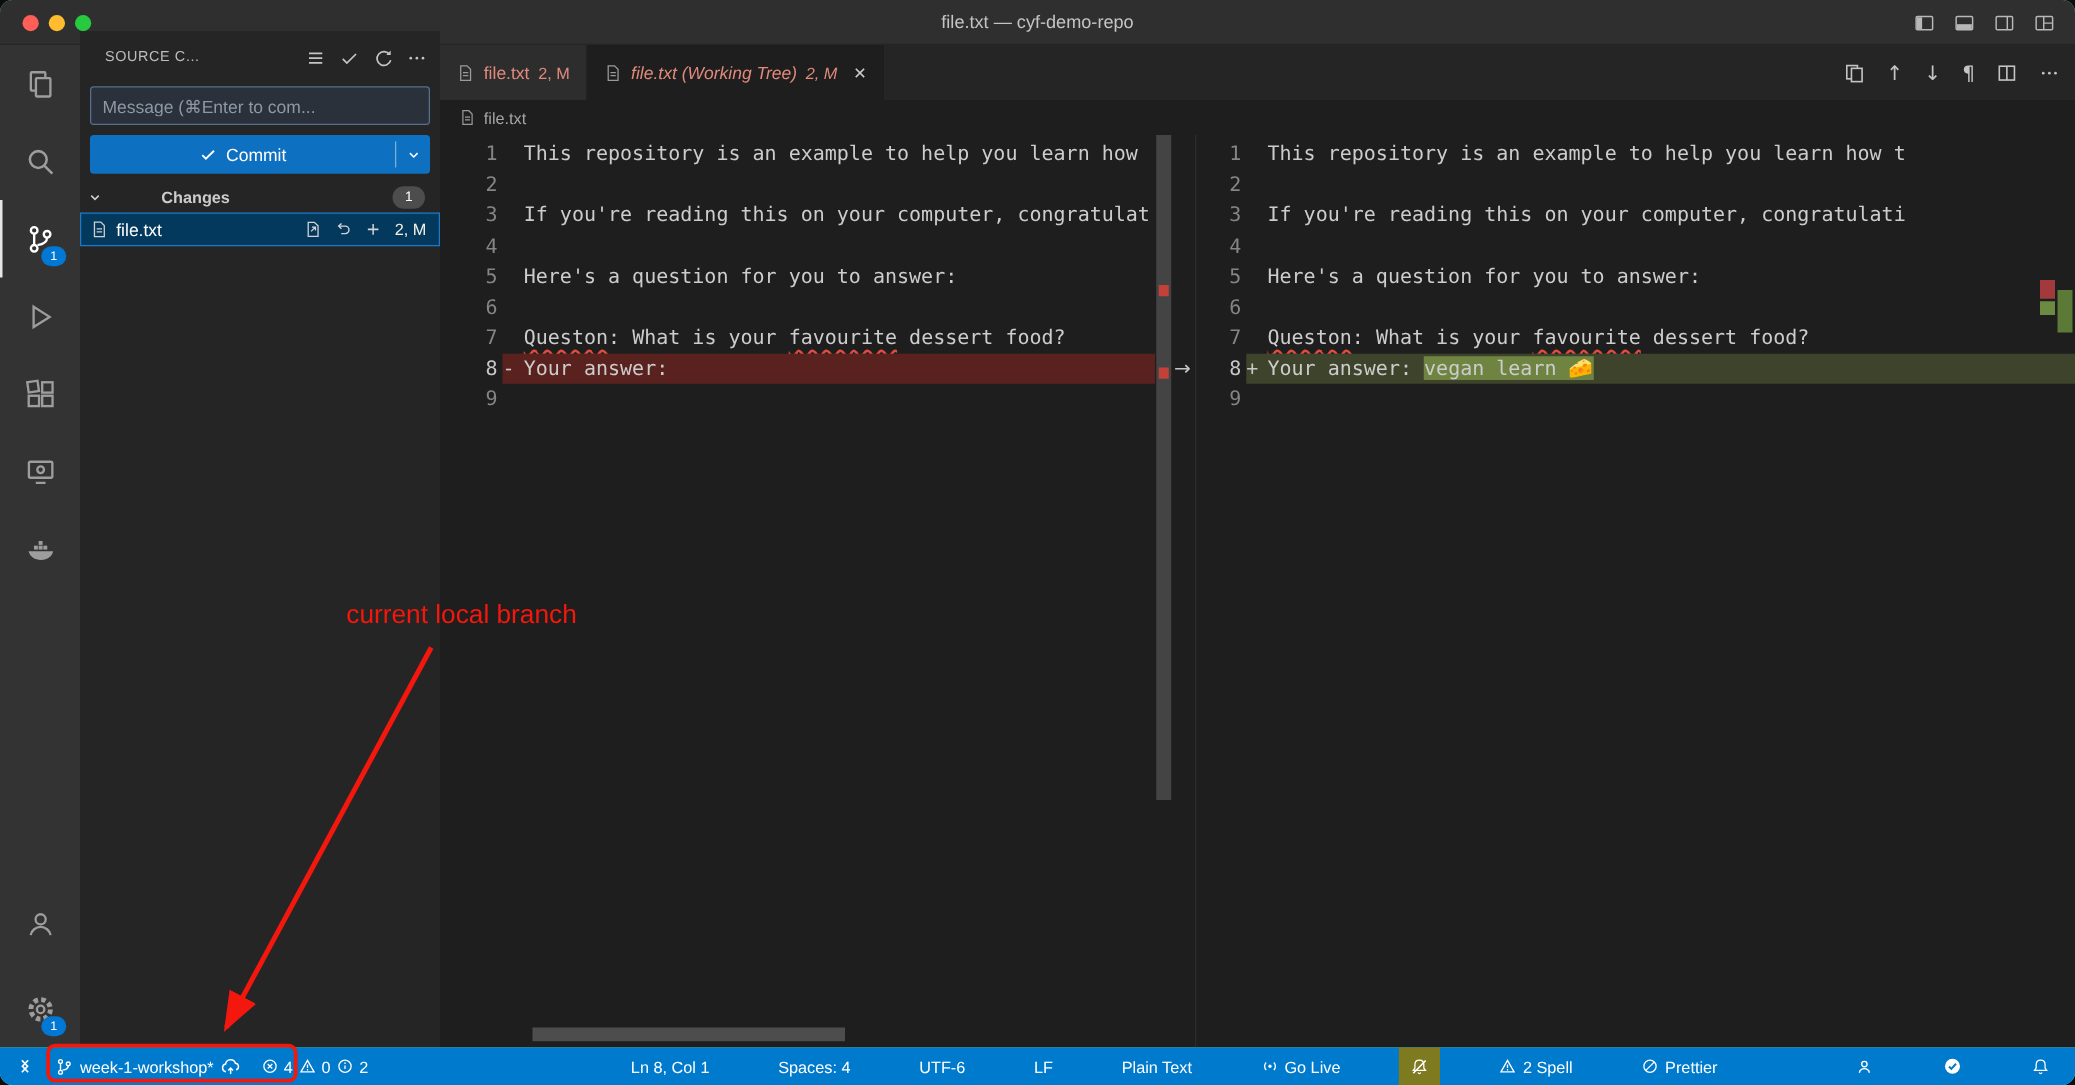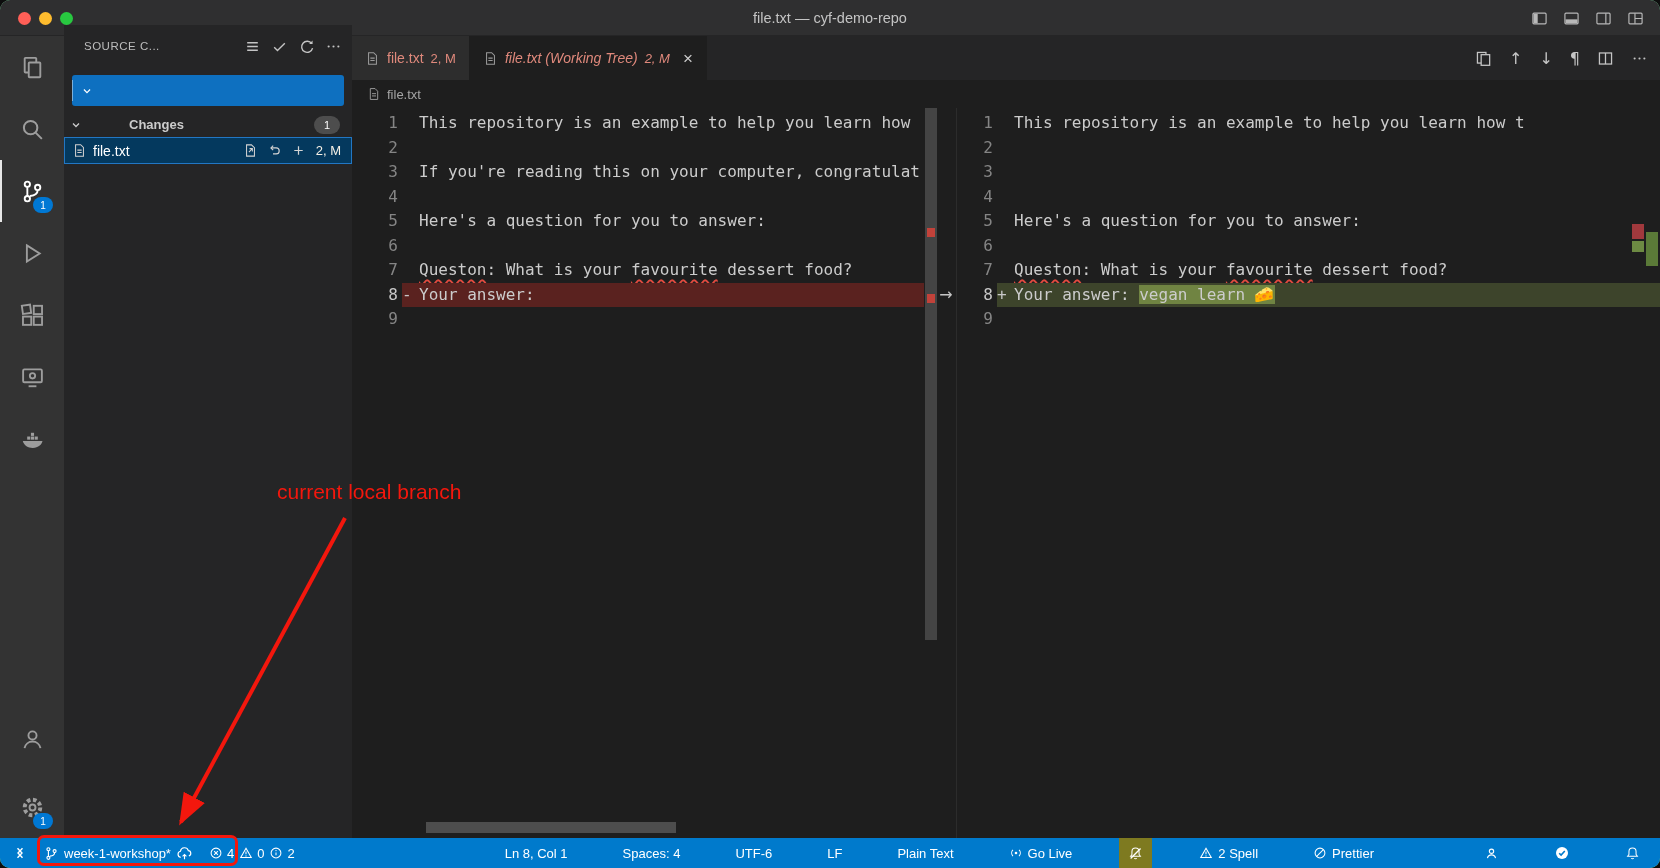--- a/index.html
+++ b/index.html
@@ -252,21 +252,30 @@
         </span>
         <span class="ic">
           <svg width="17" height="17" viewBox="0 0 16 16" fill="currentColor">
               <circle cx="3.4" cy="8" r="1"></circle>
               <circle cx="8" cy="8" r="1"></circle>
               <circle cx="12.6" cy="8" r="1"></circle>
             </svg>
         </span>
       </span>
     </div>
+    <input class="msg-input" type="text" placeholder="Message (⌘Enter to com..." style="">
     <div class="commit-btn">
+      <span class="commit-main">
+        <span class="ic">
+          <svg width="15" height="15" viewBox="0 0 16 16" fill="none" stroke="#ffffff" stroke-width="1.6">
+              <path d="M3 8.6 l3.1 3.1 L13 4.9"></path>
+            </svg>
+        </span>
+        <span>Commit</span>
+      </span>
       <span class="commit-sep"></span>
       <span class="commit-chevron">
         <svg width="14" height="14" viewBox="0 0 16 16" fill="none" stroke="#ffffff" stroke-width="1.4">
             <path d="M4.5 6.3 L8 9.8 l3.5 -3.5"></path>
           </svg>
       </span>
     </div>
     <div class="changes-row">
       <span class="ic">
         <svg width="16" height="16" viewBox="0 0 16 16" fill="none" stroke="currentColor" stroke-width="1.3">
@@ -383,21 +392,21 @@
         <div class="slider"></div>
         <div class="scroll-mark" style="top:120px;"></div>
         <div class="scroll-mark" style="top:186px;"></div>
       </div>
 
       <div class="diff-arrow">→</div>
 
       <div class="code-pane" id="right-code">
           <div class="code-line"><span class="ln">1</span><span class="rest"><span class="mk"></span><span class="code"><span>This repository is an example to help you learn how t</span></span></span></div>
           <div class="code-line"><span class="ln">2</span><span class="rest"><span class="mk"></span><span class="code"></span></span></div>
-          <div class="code-line"><span class="ln">3</span><span class="rest"><span class="mk"></span></span></div>
+          <div class="code-line"><span class="ln">3</span><span class="rest"><span class="mk"></span><span class="code"><span>If you're reading this on your computer, congratulati</span></span></span></div>
           <div class="code-line"><span class="ln">4</span><span class="rest"><span class="mk"></span><span class="code"></span></span></div>
           <div class="code-line"><span class="ln">5</span><span class="rest"><span class="mk"></span><span class="code"><span>Here's a question for you to answer:</span></span></span></div>
           <div class="code-line"><span class="ln">6</span><span class="rest"><span class="mk"></span><span class="code"></span></span></div>
           <div class="code-line"><span class="ln">7</span><span class="rest"><span class="mk"></span><span class="code"><span class="squiggle">Queston</span><span>: What is your </span><span class="squiggle">favourite</span><span> dessert food?</span></span></span></div>
           <div class="code-line added"><span class="ln">8</span><span class="rest"><span class="mk">+</span><span class="code"><span>Your answer: </span><span class="char-added">vegan learn 🧀</span></span></span></div>
           <div class="code-line"><span class="ln">9</span><span class="rest"><span class="mk"></span><span class="code"></span></span></div>
         </div>
 
       <div class="ruler">
         <div class="rmark" style="right:16px;top:116px;height:15px;background:#a1393d;"></div>

